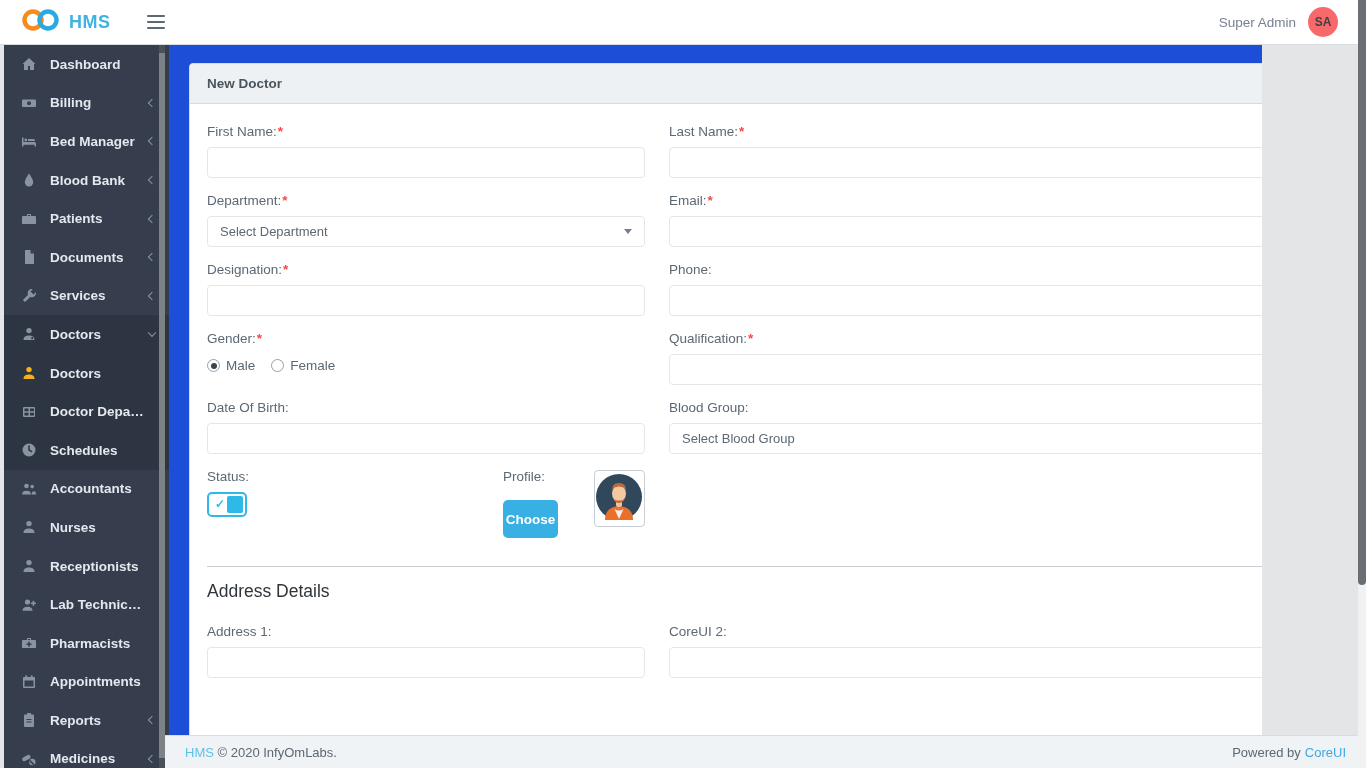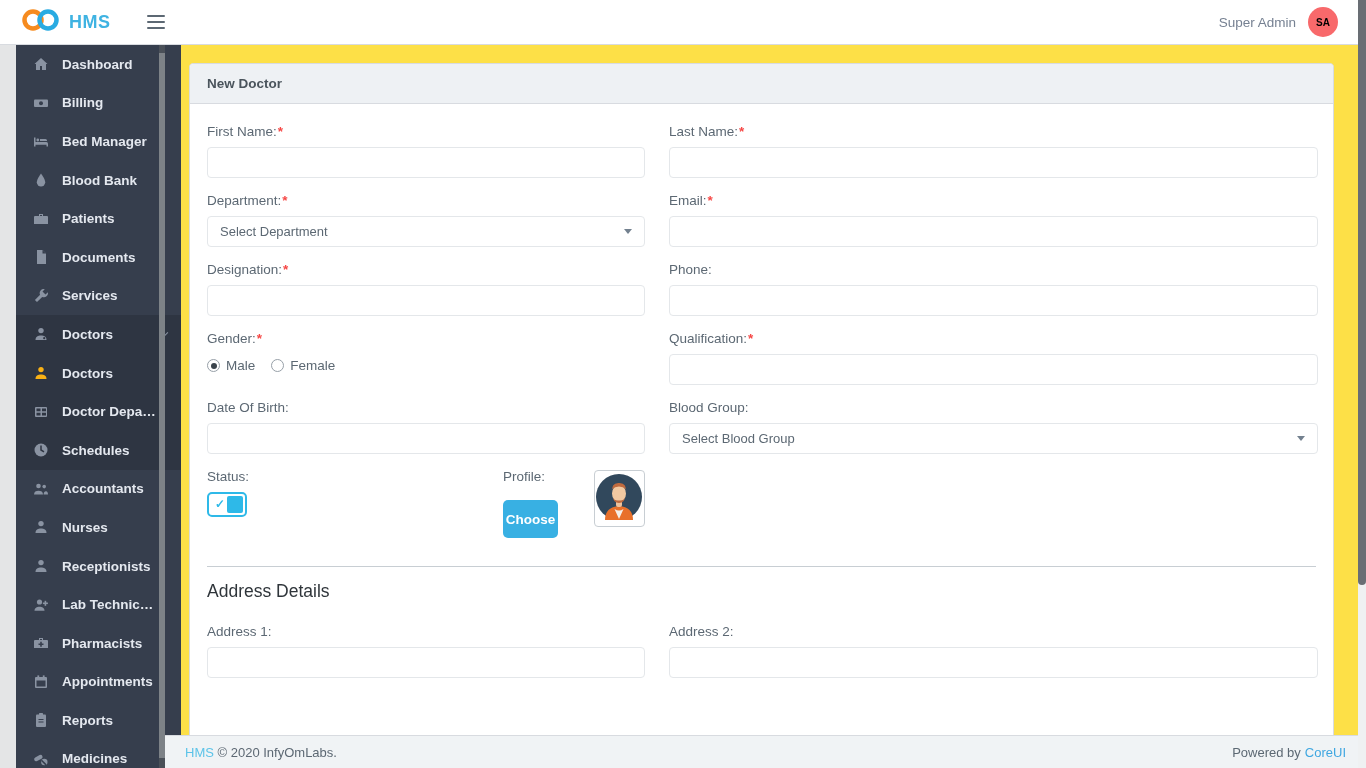--- a/index.html
+++ b/index.html
@@ -6,41 +6,41 @@
   html,body { width:1366px; height:768px; overflow:hidden; font-family:"Liberation Sans", sans-serif; background:#e4e5e6; }
 
   
   .header{position:fixed;top:0;left:0;width:1366px;height:45px;background:#fff;border-bottom:1px solid #d8dbe0;display:flex;align-items:center;z-index:15;}
   .brand{display:flex;align-items:center;gap:7px;margin-left:20px;cursor:pointer;}
   .brand-text{font-size:18px;font-weight:700;color:#3fb3e2;letter-spacing:.5px;}
   .toggler{margin-left:36px;width:22px;height:18px;display:flex;flex-direction:column;justify-content:space-between;padding:2px 0;cursor:pointer;background:none;border:none;}
   .toggler span{display:block;width:18px;height:2px;background:#5c6873;border-radius:1px;}
   .header-right{margin-left:auto;display:flex;align-items:center;gap:12px;margin-right:28px;}
   .user-name{font-size:13.5px;color:#768192;margin-left:12px;}
-  .user-avatar{width:30px;height:30px;border-radius:50%;background:#f8696b;color:#000000;font-size:10px;font-weight:600;display:flex;align-items:center;justify-content:center;cursor:pointer;}
+  .user-avatar{width:30px;height:30px;border-radius:50%;background:#f8696b;color:#404040;font-size:12px;font-weight:600;display:flex;align-items:center;justify-content:center;cursor:pointer;}
 
   
-  .sidebar{position:fixed;top:45px;left:16px;width:165px;height:723px;background:#363e4d;z-index:5;overflow:hidden;}
+  .sidebar{position:fixed;top:45px;left:4px;width:165px;height:723px;background:#363e4d;z-index:5;overflow:hidden;}
   .nav-item{position:relative;height:38.6px;display:flex;align-items:center;padding:0 24px 0 17px;color:#e4e8ef;font-size:13.5px;font-weight:600;cursor:pointer;white-space:nowrap;}
   .nav-item .icn{width:16px;height:16px;margin-right:13px;flex:none;}
   .nav-item .icn svg{display:block;width:16px;height:16px;}
   .nav-item .icn path,.nav-item .icn rect,.nav-item .icn circle,.nav-item .icn ellipse{fill:#8a93a2;}
   .nav-item .icn .cut{fill:#363e4d;}
   .nav-item.open-bg{background:#2e3542;}
   .nav-item.open-bg .icn .cut{fill:#2e3542;}
   .nav-item .icn.active path,.nav-item .icn.active circle{fill:#f9b115;}
   .chev{position:absolute;right:14px;top:50%;width:6px;height:6px;border-right:1.6px solid #8a93a2;border-bottom:1.6px solid #8a93a2;}
   .chev.left{transform:translateY(-50%) rotate(135deg);}
   .chev.down{transform:translateY(-70%) rotate(45deg);}
   .nav-label{overflow:hidden;text-overflow:ellipsis;}
   .side-scroll{position:fixed;top:45px;left:159px;width:6px;height:723px;background:#4a5058;z-index:6;}
   .side-thumb{position:absolute;top:8px;left:0;width:6px;height:705px;background:#7d8287;}
 
   
-  .main{position:fixed;top:45px;left:165px;width:1201px;height:723px;background:#fde047;overflow:hidden;z-index:1;text-decoration:underline;}
+  .main{position:fixed;top:45px;left:165px;width:1097px;height:723px;background:#1d4ed8;overflow:hidden;z-index:1;text-decoration:underline;}
   .card{position:absolute;left:24px;top:18px;width:1145px;height:780px;background:#fff;border:1px solid #d8dbe0;border-radius:4px;}
   .card-header{height:40px;background:#eef1f4;border-bottom:1px solid #d8dbe0;border-radius:4px 4px 0 0;display:flex;align-items:center;padding:0 17px;font-size:13.5px;font-weight:700;color:#4a545c;}
   .card-body{padding:20px 17px 0 17px;}
 
   .frow{display:grid;grid-template-columns:438px 649px;column-gap:24px;margin-bottom:15px;}
   .fgroup label{display:block;font-size:13.5px;color:#5c6873;margin-bottom:8px;}
   .req{color:#f64846;font-weight:700;margin-left:1px;}
   .control{width:100%;height:31px;border:1px solid #e4e7ea;border-radius:4px;padding:0 10px;font-size:13px;color:#5c6873;background:#fff;outline:none;font-family:"Liberation Sans",sans-serif;}
   .select{width:100%;height:31px;border:1px solid #e4e7ea;border-radius:4px;padding:0 12px;font-size:13px;color:#5c6873;background:#fff;display:flex;align-items:center;justify-content:space-between;cursor:pointer;}
   .caret{width:0;height:0;border-left:4px solid transparent;border-right:4px solid transparent;border-top:5px solid #73818f;}
@@ -420,21 +420,21 @@
 
       <div class="divider"></div>
       <div class="section-title">Address Details</div>
 
       <div class="frow">
         <div class="fgroup">
           <label><span>Address 1:</span></label>
           <input class="control" type="text" style="">
         </div>
         <div class="fgroup">
-          <label><span>Address 2:</span></label>
+          <label><span>CoreUI 2:</span></label>
           <input class="control" type="text" style="">
         </div>
       </div>
 
     </div>
   </div>
 </div>
 
 <div class="footer">
   <div class="f-left">

